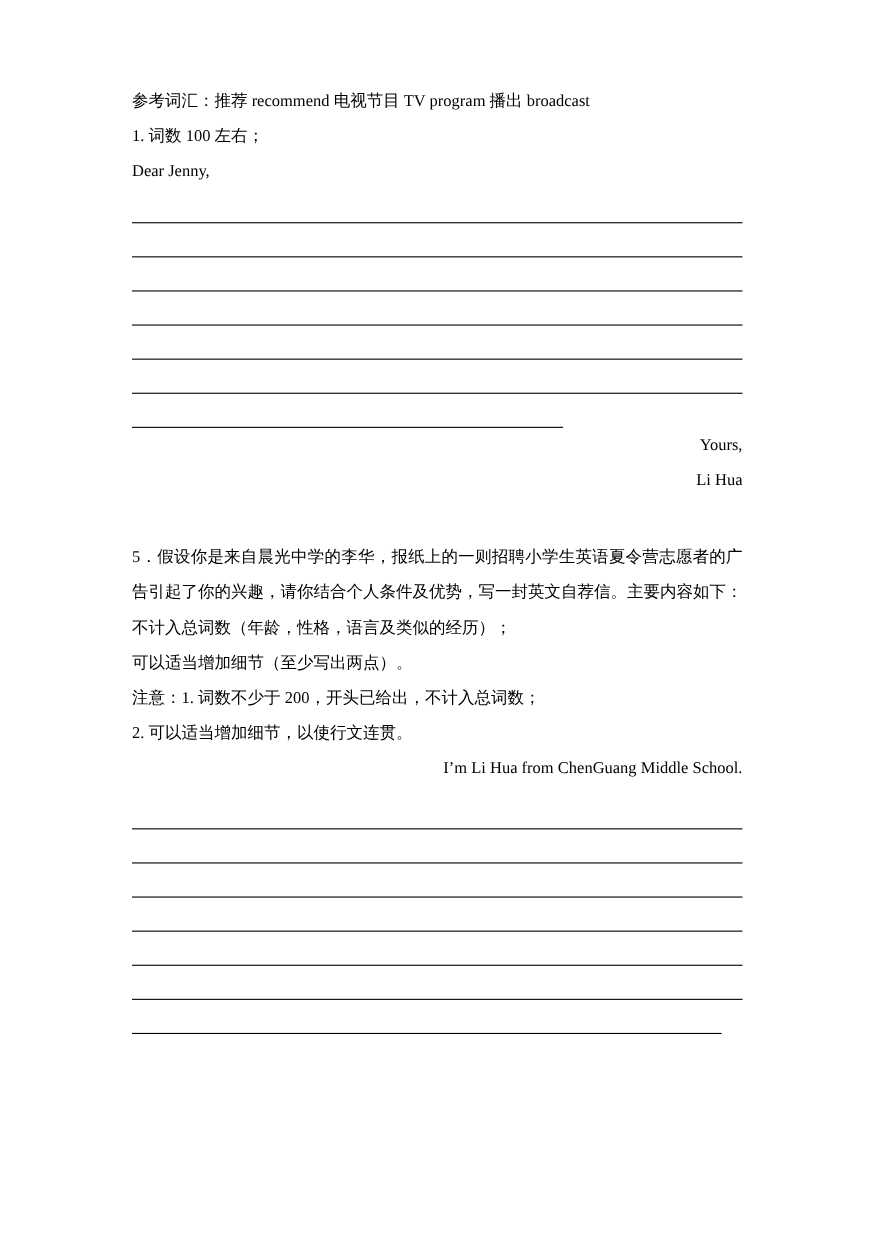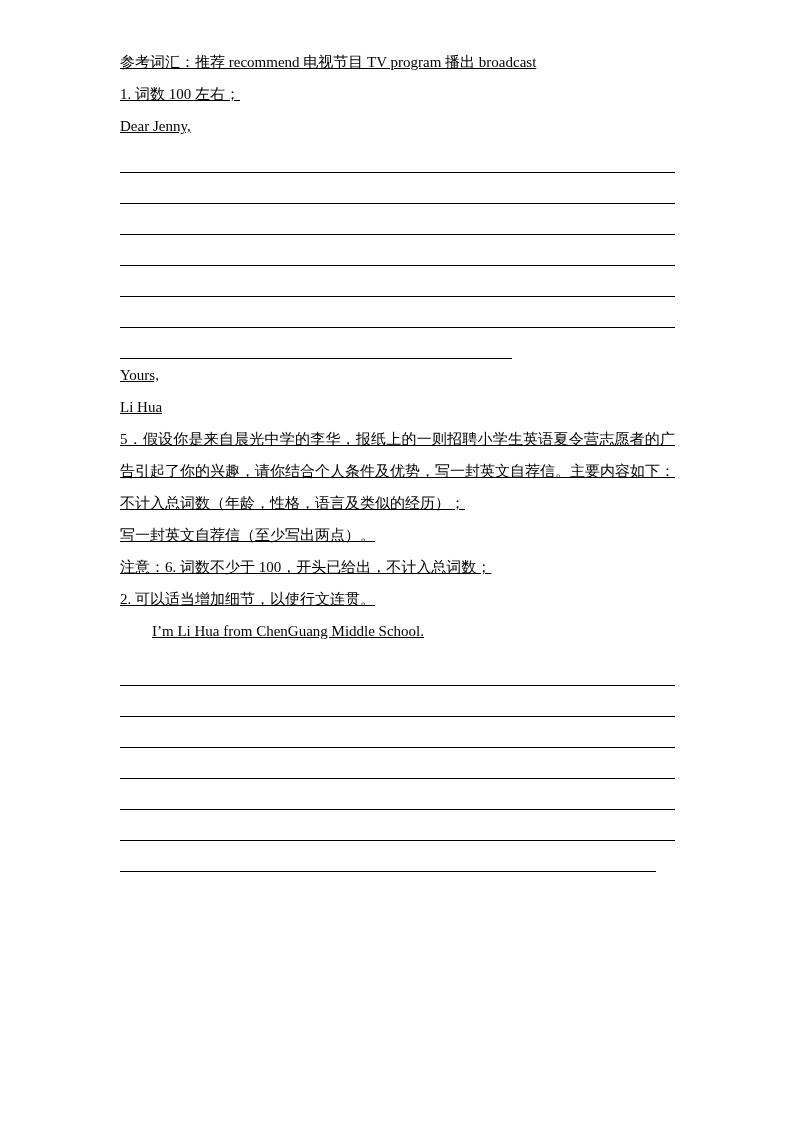--- a/index.html
+++ b/index.html
@@ -11,37 +11,38 @@
     width: 794px;
     height: 1123px;
     overflow: hidden;
     font-family: "Liberation Serif", "DejaVu Serif", serif;
     color: #000000;
   }
   .page {
     box-sizing: border-box;
     width: 794px;
     height: 1123px;
-    padding: 46px 119px 0 120px;
+    padding: 76px 119px 0 120px;
     font-size: 15px;
-    text-decoration: underline;
   }
   p {
     margin: 0;
     line-height: 32px;
     white-space: normal;
   }
   .justify {
     text-align: justify;
+    margin-top: 38px;
   }
   .right {
-    text-align: left;
+    text-align: right;
   }
   .indent {
     padding-left: 32px;
+    text-align: right;
   }
   .lines {
     margin: 0;
   }
   .lines.gap-top {
     margin-top: 8px;
   }
   .writing-line {
     height: 30px;
     border-bottom: 1px solid #000000;
@@ -71,22 +72,22 @@
     <div class="writing-line"></div>
     <div class="writing-line"></div>
     <div class="writing-line short1"></div>
   </div>
 
   <p class="right">Yours,</p>
   <p class="right">Li Hua</p>
 
   <p class="justify">5．假设你是来自晨光中学的李华，报纸上的一则招聘小学生英语夏令营志愿者的广告引起了你的兴趣，请你结合个人条件及优势，写一封英文自荐信。主要内容如下：</p>
   <p>不计入总词数（年龄，性格，语言及类似的经历）；</p>
-  <p>写一封英文自荐信（至少写出两点）。</p>
-  <p>注意：6. 词数不少于 100，开头已给出，不计入总词数；</p>
+  <p>可以适当增加细节（至少写出两点）。</p>
+  <p>注意：1. 词数不少于 200，开头已给出，不计入总词数；</p>
   <p>2. 可以适当增加细节，以使行文连贯。</p>
   <p class="indent">I’m Li Hua from ChenGuang Middle School.</p>
 
   <div class="lines gap-top">
     <div class="writing-line"></div>
     <div class="writing-line"></div>
     <div class="writing-line"></div>
     <div class="writing-line"></div>
     <div class="writing-line"></div>
     <div class="writing-line"></div>

